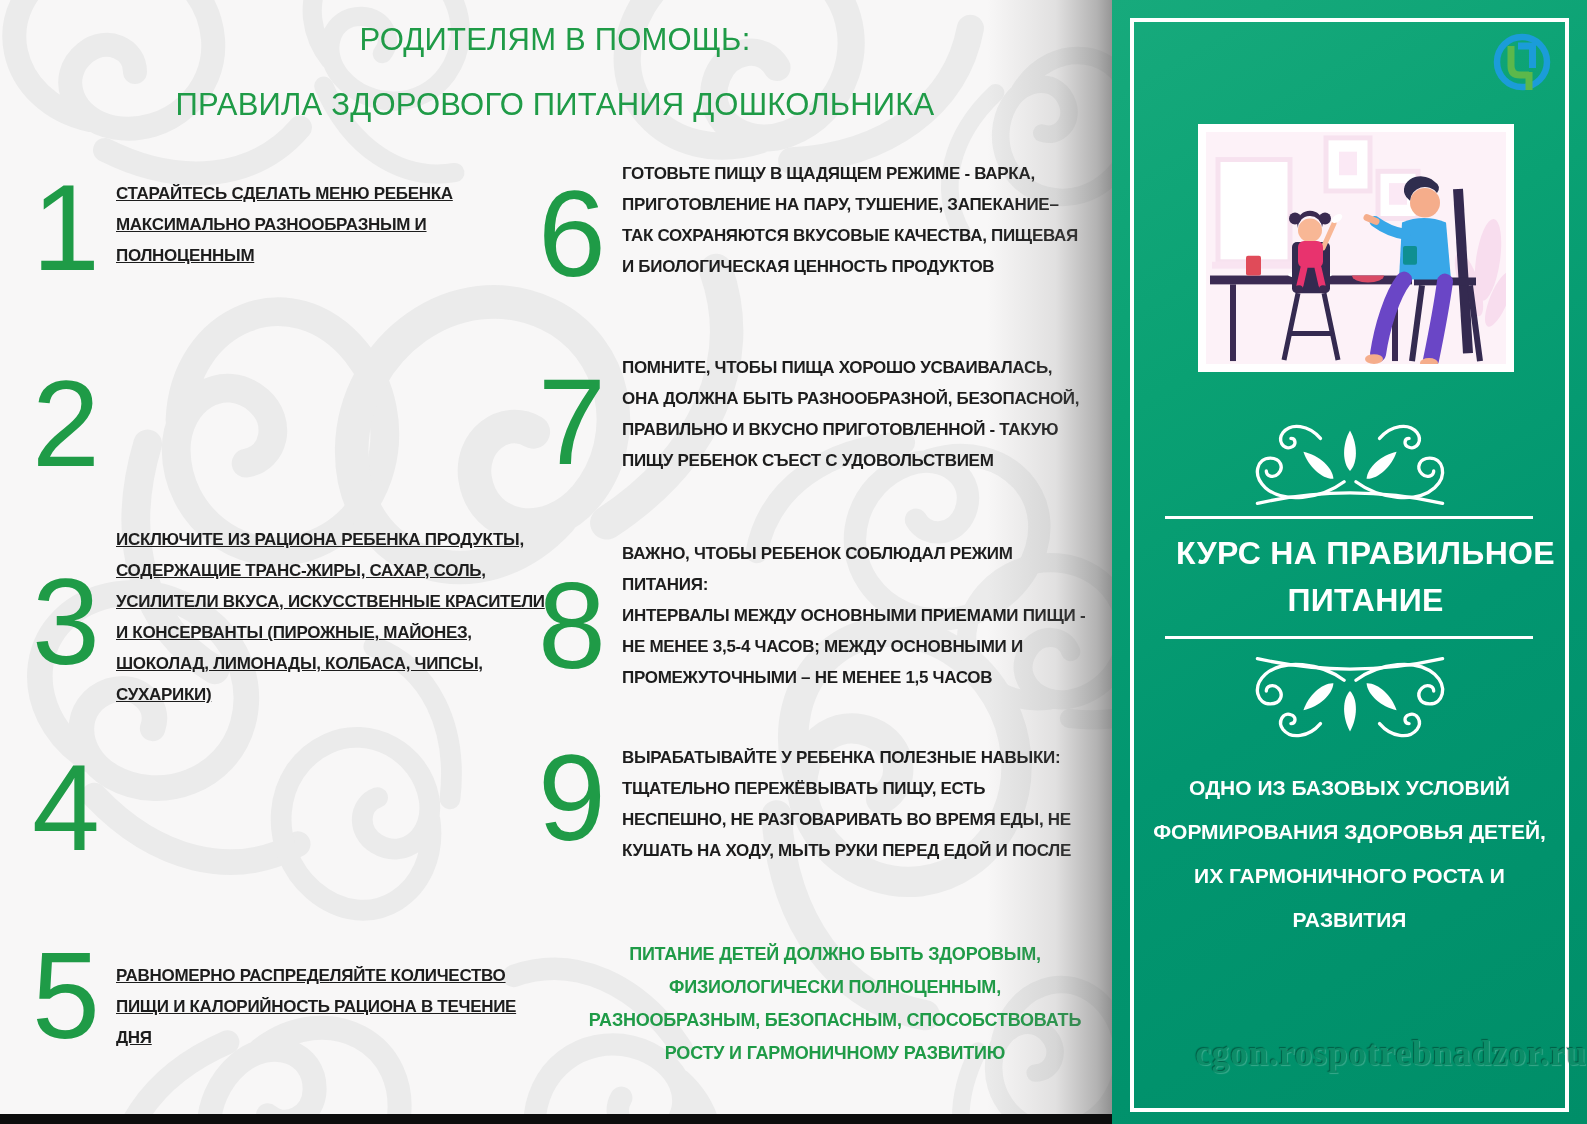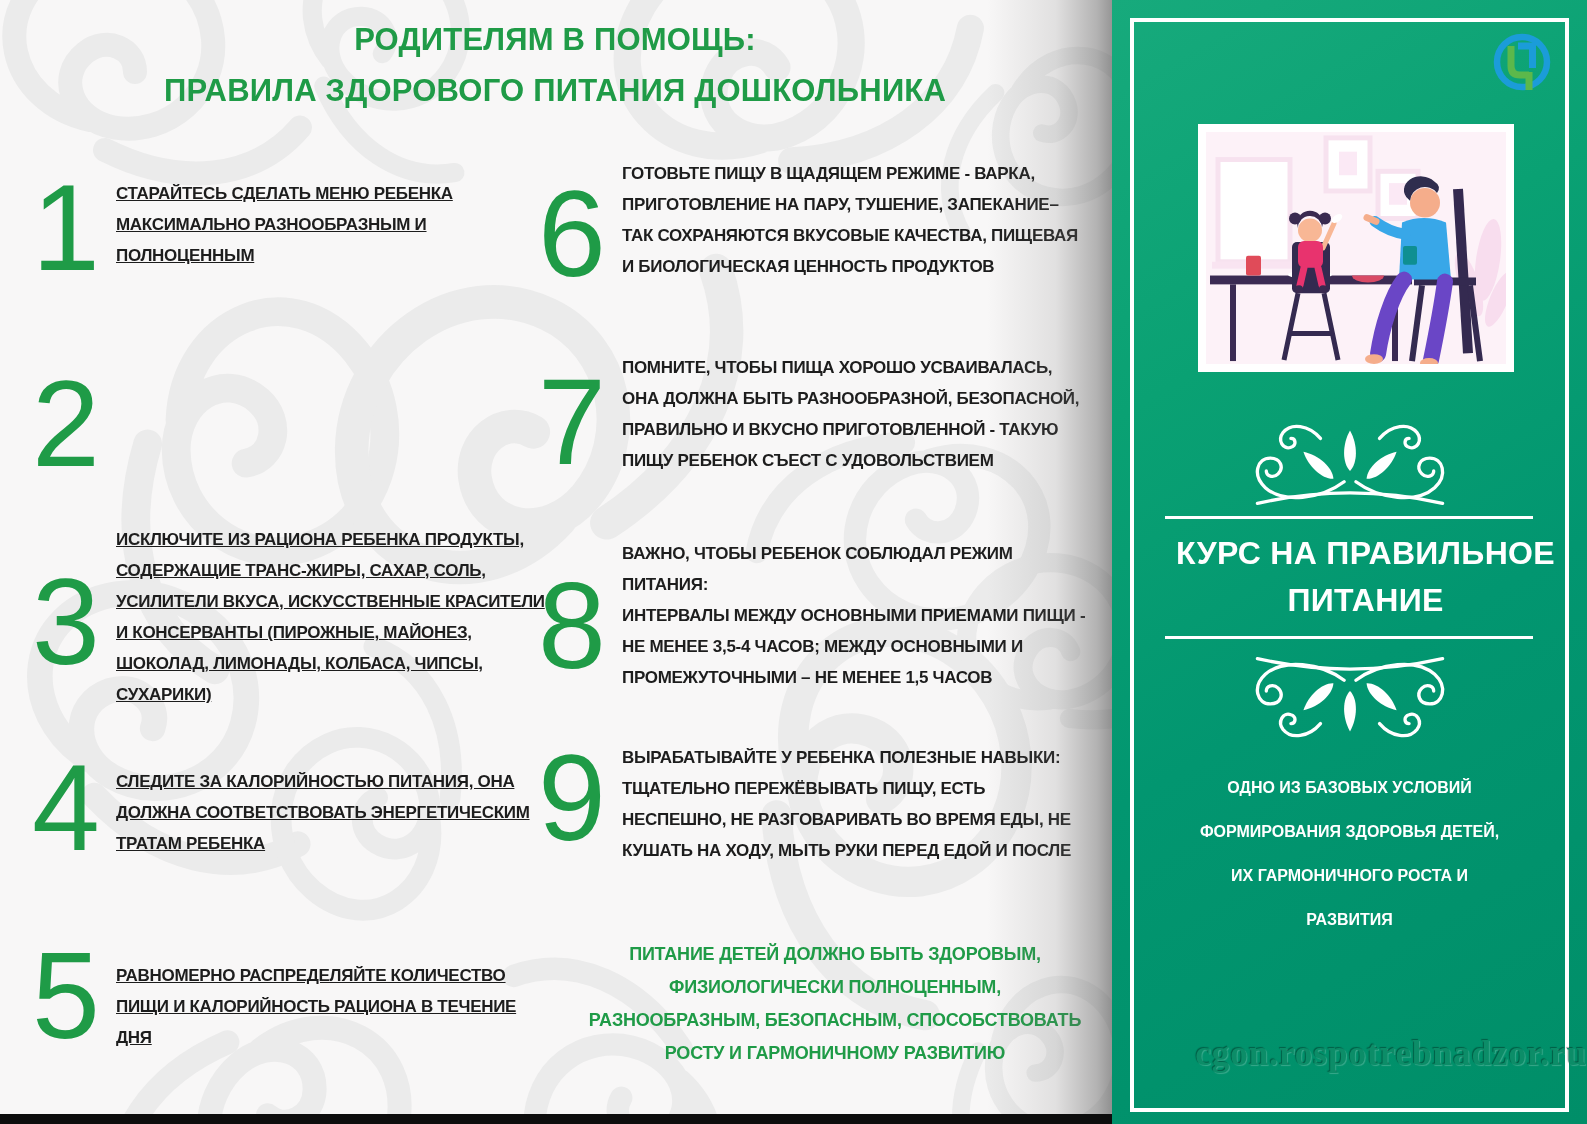--- a/index.html
+++ b/index.html
@@ -7,22 +7,22 @@
           font-family:"Liberation Sans",sans-serif;background:#f8f7f7;}
 
   
   .left-page{position:absolute;left:0;top:0;width:1112px;height:1124px;background:#f8f7f7;overflow:hidden;}
   .bg-pattern{position:absolute;left:0;top:0;width:1112px;height:1124px;}
   .curl-shadow{position:absolute;top:0;right:0;width:125px;height:1124px;
       background:linear-gradient(to right,rgba(120,120,120,0) 0%,rgba(120,120,120,.18) 55%,rgba(95,95,95,.45) 88%,rgba(70,70,70,.55) 100%);}
   .bottom-bar{position:absolute;left:0;top:1114px;width:1112px;height:10px;background:#0d0d0d;}
 
   .title{position:absolute;left:0;top:22px;width:1110px;text-align:center;color:#1f9b47;
-         font-weight:bold;font-size:31px;line-height:36px;letter-spacing:.2px;}
-  .title .t2{margin-top:15px;}
+         font-weight:normal;font-size:31px;line-height:36px;letter-spacing:.2px;}
+  .title .t2{margin-top:29px;}
 
   .rule{position:absolute;display:flex;}
   .rule-num{color:#1f9b47;font-size:122px;line-height:.8;font-weight:400;letter-spacing:-3px;
             width:84px;flex:0 0 84px;text-align:left;}
   .rule-text{color:#1d1d1d;font-weight:bold;font-size:17px;line-height:31px;letter-spacing:-.3px;
              white-space:pre-line;}
   .c1 .rule-text{width:432px;text-decoration:underline;}
   .c2 .rule-text{width:470px;}
 
   .footer-note{position:absolute;left:552px;top:938px;width:566px;text-align:center;color:#1f9b47;
@@ -36,21 +36,21 @@
   .illustration{position:absolute;left:86px;top:124px;width:316px;height:248px;background:#ffffff;
                 padding:8px;box-sizing:border-box;}
   .illustration svg{width:100%;height:100%;display:block;}
   .flourish{position:absolute;left:0;width:475px;height:96px;display:flex;justify-content:center;}
   .flourish svg{width:256px;height:96px;}
   .flourish.flip svg{transform:scaleY(-1);}
   .hline{position:absolute;left:53px;width:368px;height:3px;background:#ffffff;}
   .panel-heading{position:absolute;left:0;top:530px;width:475px;text-align:center;color:#ffffff;
                  font-weight:bold;font-size:32px;line-height:47px;white-space:pre-line;letter-spacing:.3px;padding-left:16px;}
   .panel-subtext{position:absolute;left:20px;top:766px;width:435px;text-align:center;color:#ffffff;
-                 font-weight:bold;font-size:16px;line-height:44px;white-space:pre-line;}
+                 font-weight:bold;font-size:21px;line-height:44px;white-space:pre-line;}
   .watermark{position:absolute;left:0;top:1034px;width:475px;text-align:right;
              font-family:"Liberation Serif",serif;font-size:35px;font-weight:bold;color:#0c8d68;
              text-shadow:-1px -1px 1px rgba(0,0,0,.35),1px 1px 1px rgba(255,255,255,.22);
              letter-spacing:1px;}
 </style>
 </head>
 <body>
 
 <div class="poster">
 
@@ -91,21 +91,20 @@
     </div>
     <div class="rule c1" style="left:32px;top:376px">
       <div class="rule-num">2</div>
     </div>
     <div class="rule c1" style="left:32px;top:524px">
       <div class="rule-num" style="margin-top:50px">3</div>
       <div class="rule-text">ИСКЛЮЧИТЕ  ИЗ РАЦИОНА РЕБЕНКА ПРОДУКТЫ, СОДЕРЖАЩИЕ ТРАНС-ЖИРЫ, САХАР, СОЛЬ, УСИЛИТЕЛИ ВКУСА, ИСКУССТВЕННЫЕ КРАСИТЕЛИ И КОНСЕРВАНТЫ (ПИРОЖНЫЕ, МАЙОНЕЗ, ШОКОЛАД, ЛИМОНАДЫ, КОЛБАСА, ЧИПСЫ, СУХАРИКИ)</div>
     </div>
     <div class="rule c1" style="left:32px;top:766px">
       <div class="rule-num" style="margin-top:-6px">4</div>
-      <div class="rule-text">СЛЕДИТЕ ЗА КАЛОРИЙНОСТЬЮ ПИТАНИЯ, ОНА ДОЛЖНА СООТВЕТСТВОВАТЬ ЭНЕРГЕТИЧЕСКИМ ТРАТАМ РЕБЕНКА</div>
     </div>
     <div class="rule c1" style="left:32px;top:960px">
       <div class="rule-num" style="margin-top:-12px">5</div>
       <div class="rule-text">РАВНОМЕРНО РАСПРЕДЕЛЯЙТЕ КОЛИЧЕСТВО ПИЩИ И КАЛОРИЙНОСТЬ РАЦИОНА В ТЕЧЕНИЕ ДНЯ</div>
     </div>
 
     <div class="rule c2" style="left:538px;top:158px">
       <div class="rule-num" style="margin-top:28px">6</div>
       <div class="rule-text">ГОТОВЬТЕ ПИЩУ В ЩАДЯЩЕМ РЕЖИМЕ - ВАРКА, ПРИГОТОВЛЕНИЕ НА ПАРУ, ТУШЕНИЕ, ЗАПЕКАНИЕ– ТАК СОХРАНЯЮТСЯ ВКУСОВЫЕ КАЧЕСТВА, ПИЩЕВАЯ И БИОЛОГИЧЕСКАЯ ЦЕННОСТЬ ПРОДУКТОВ</div>
     </div>

